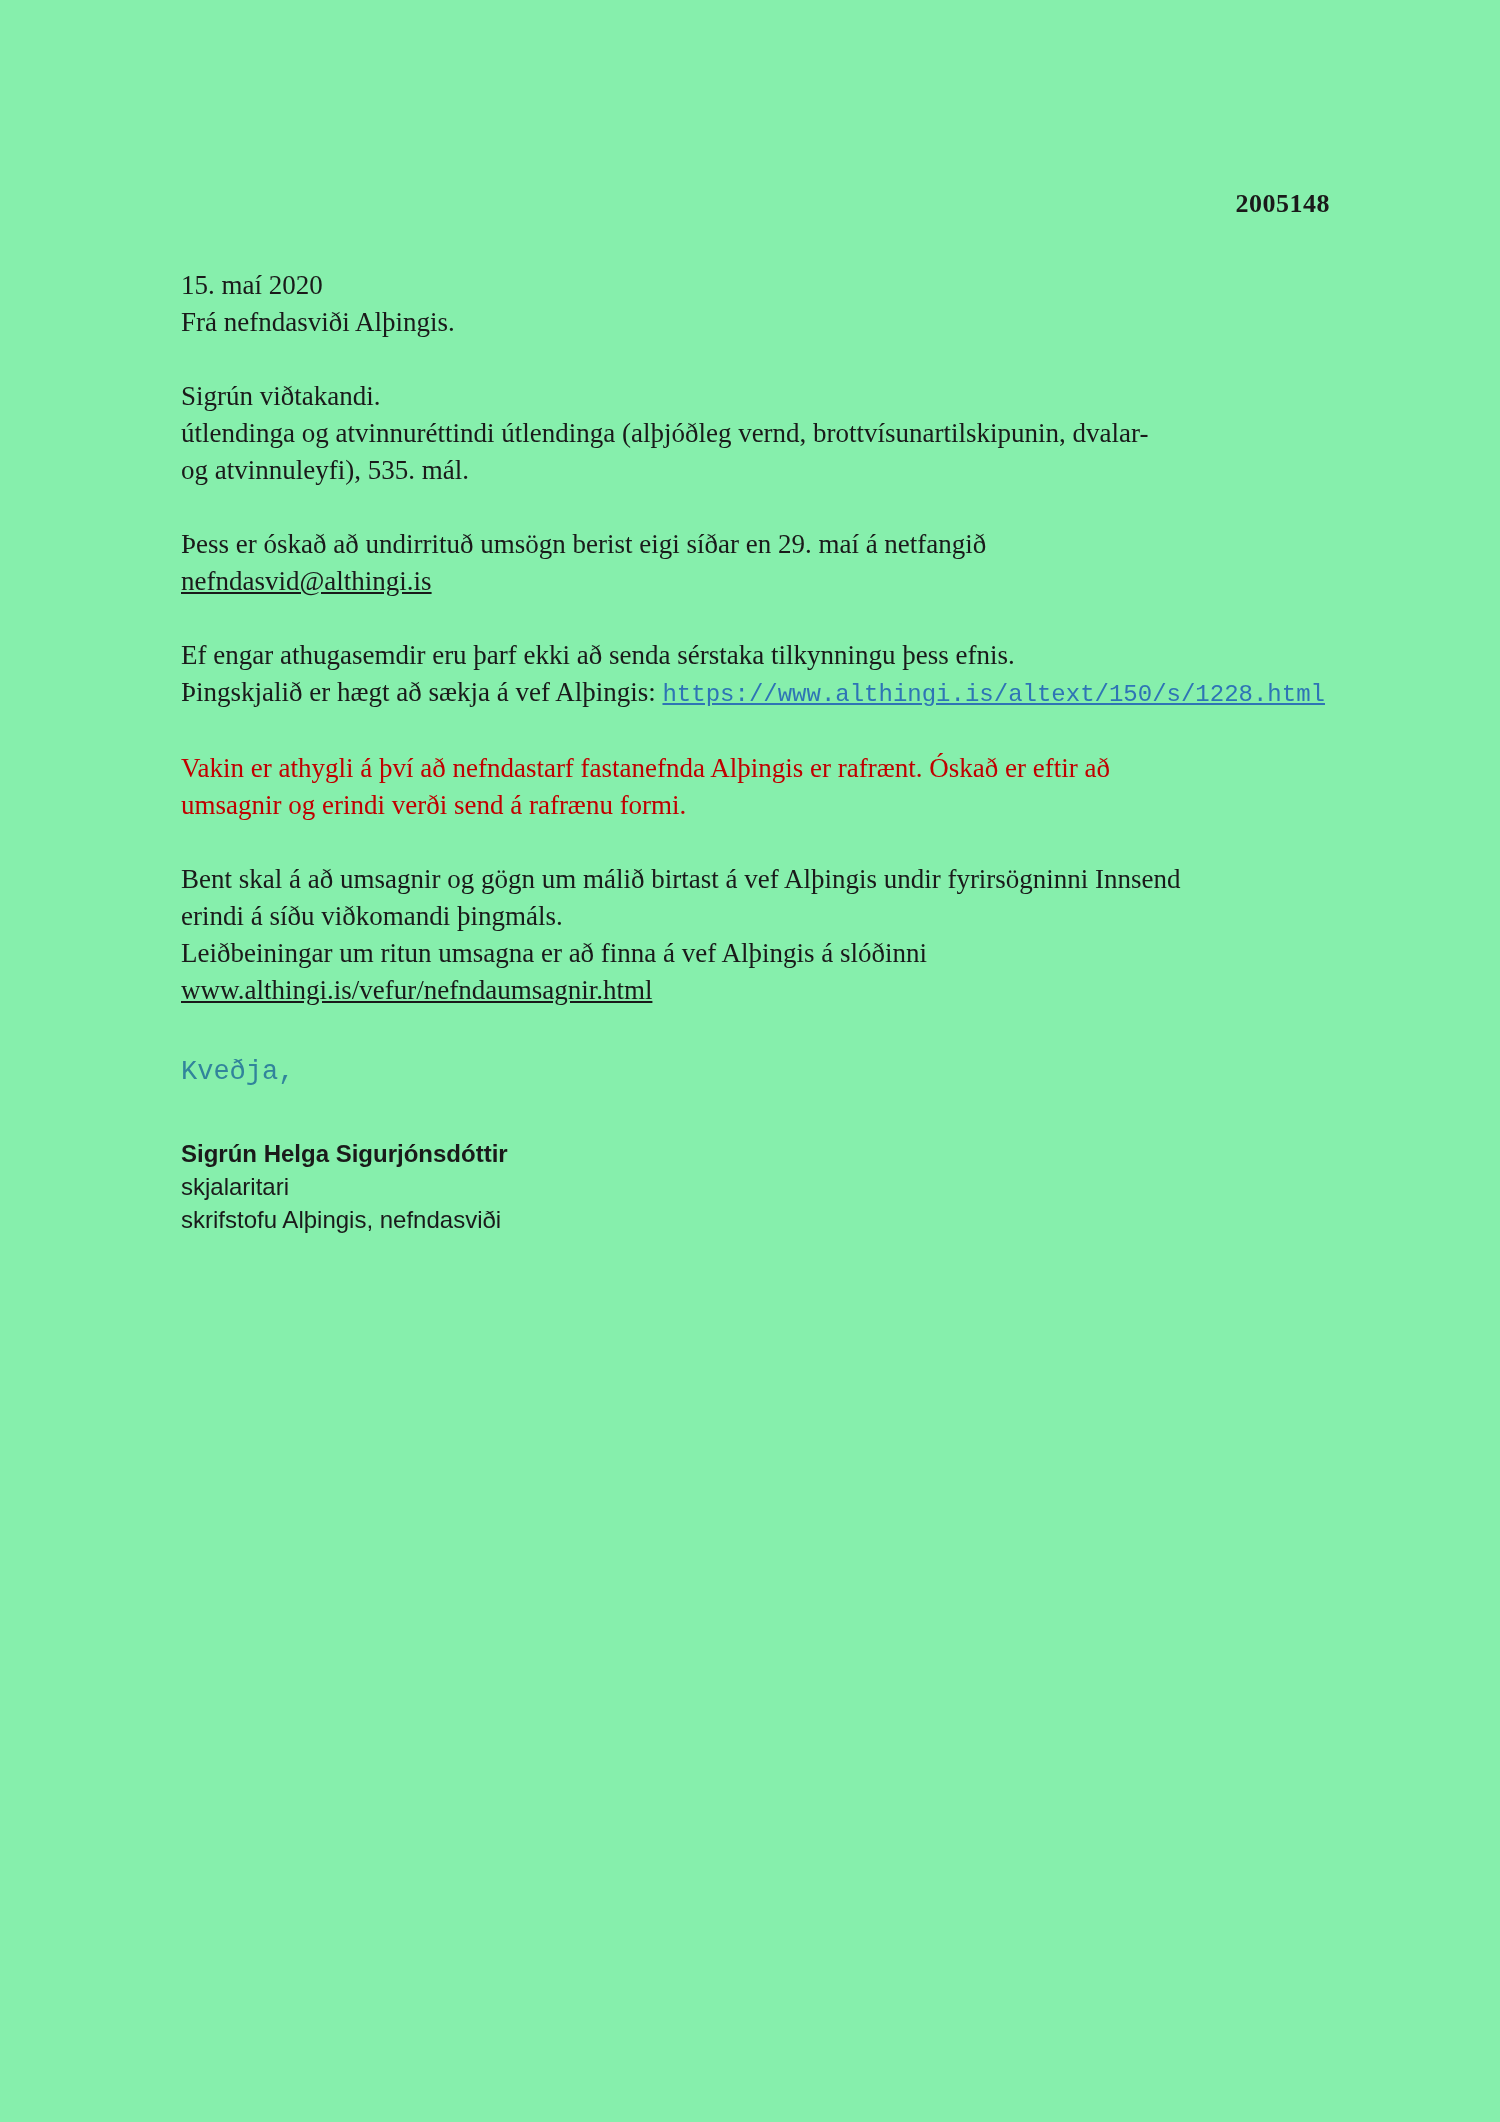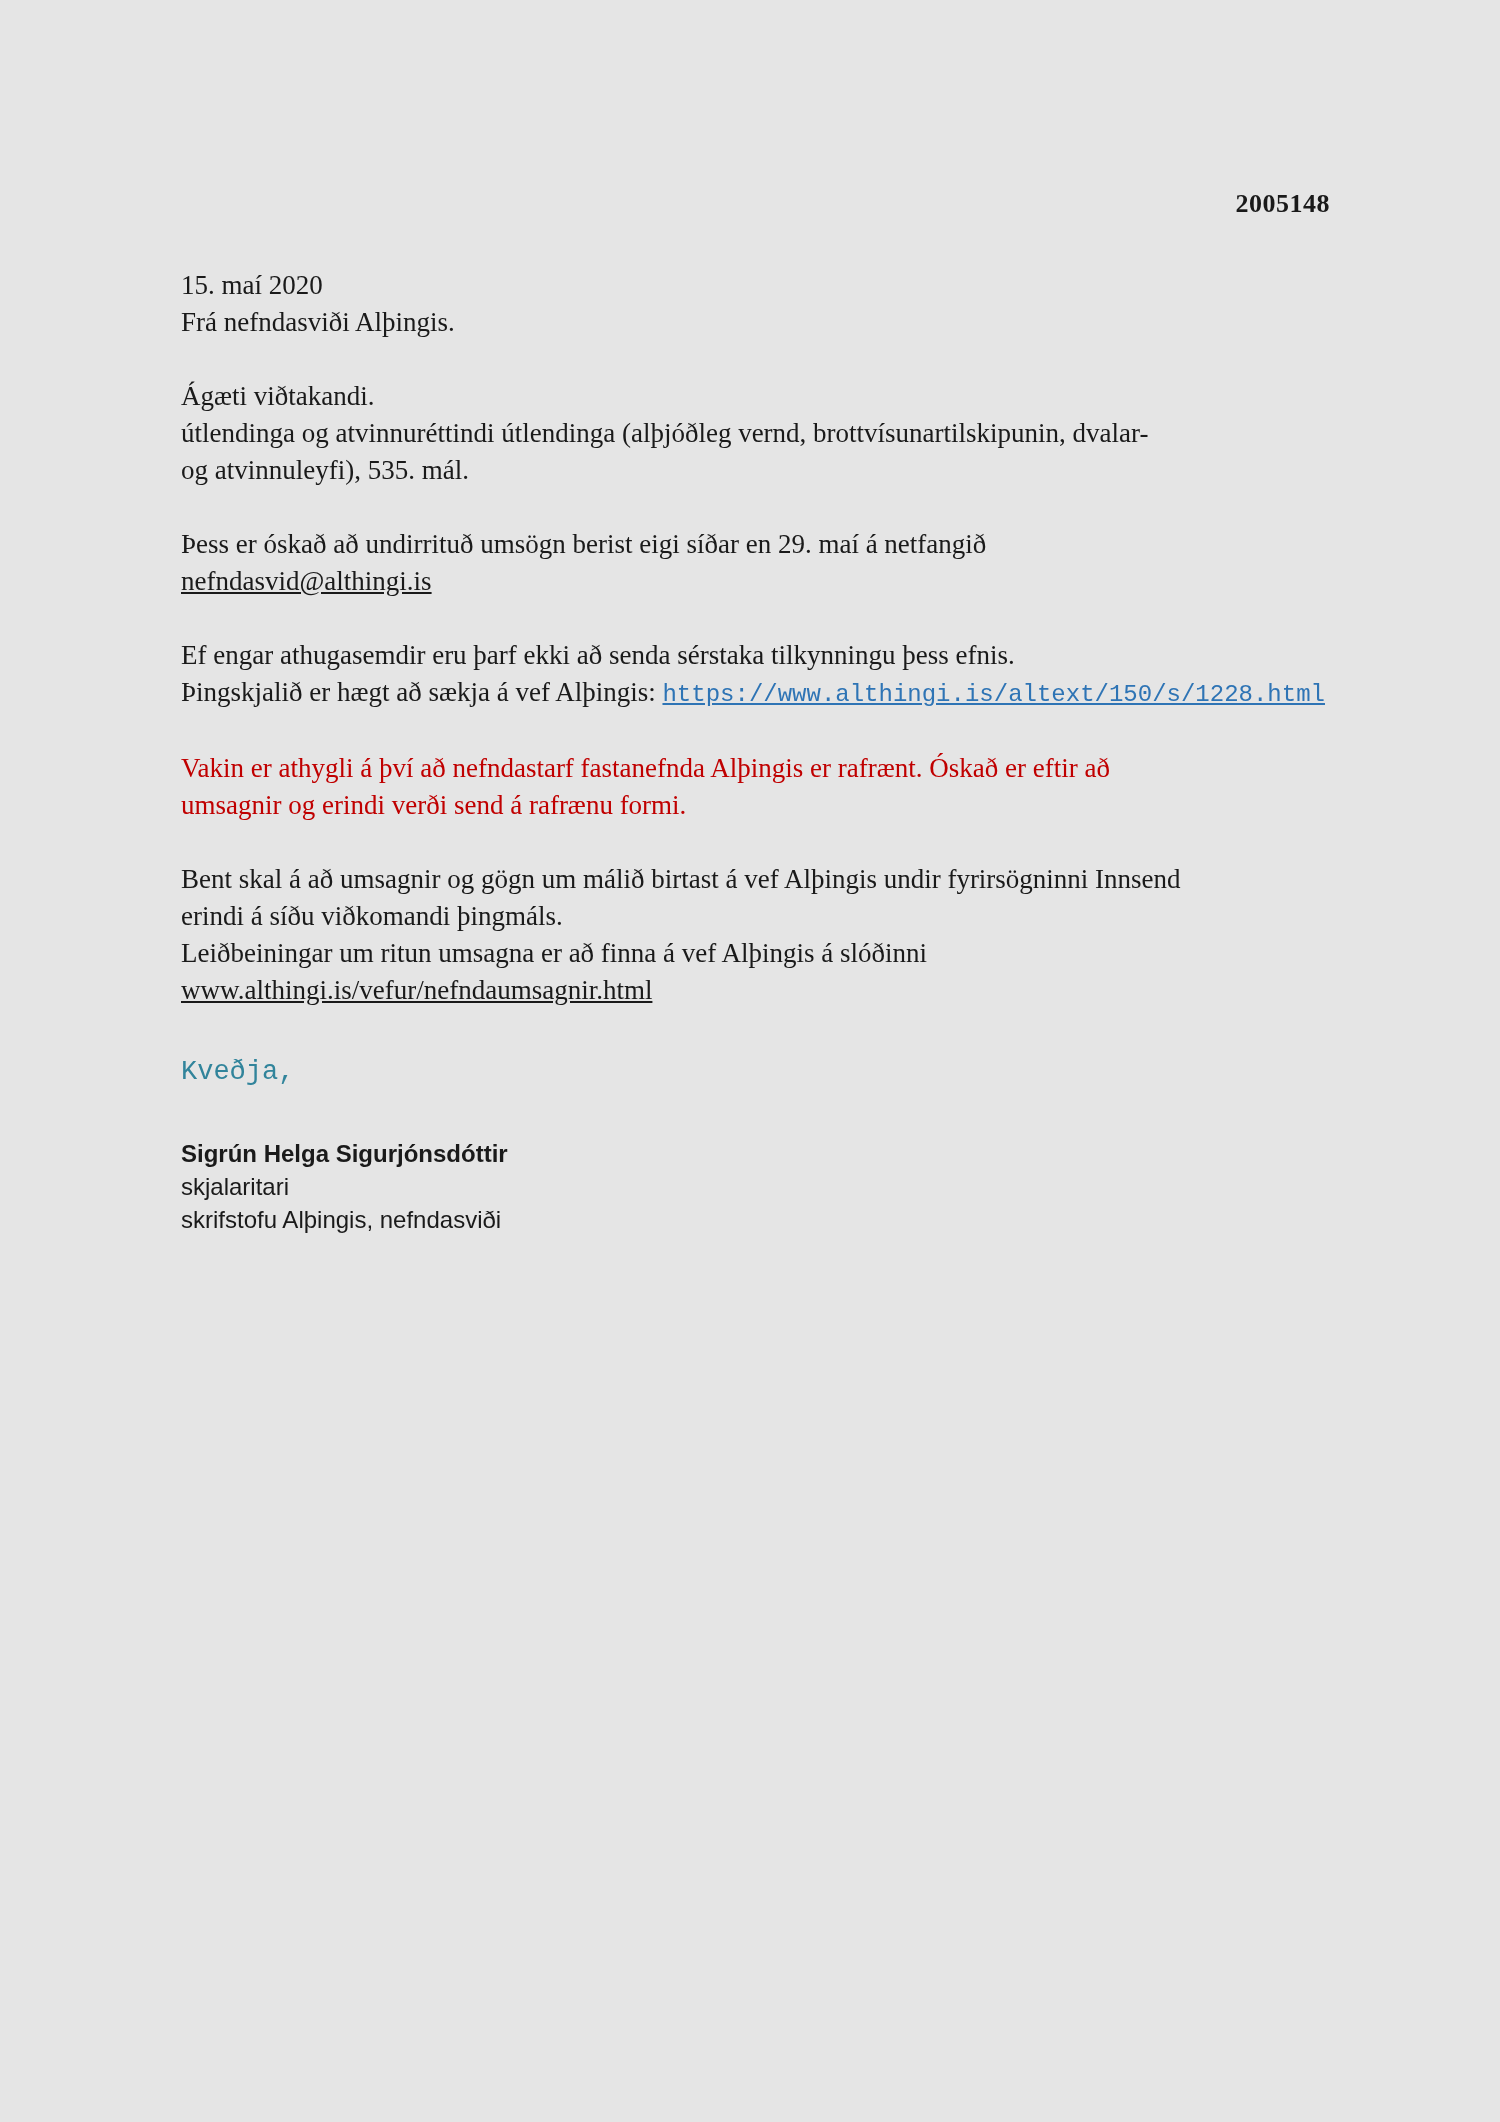--- a/index.html
+++ b/index.html
@@ -5,21 +5,21 @@
   html, body {
     margin: 0;
     padding: 0;
     background: #ffffff;
   }
   .page {
     position: relative;
     width: 1500px;
     height: 2122px;
     box-sizing: border-box;
-    background: #e5e5e5;
+    background: #86efac;
     padding: 185px 170px 0 181px;
     font-family: "Liberation Serif", "DejaVu Serif", serif;
     font-size: 27px;
     line-height: 37px;
     color: var(--text, #1a1a1a);
   }
   .doc-number {
     text-align: right;
     font-weight: bold;
     font-size: 26px;
@@ -80,21 +80,21 @@
 <div class="page">
 
   <div class="doc-number">2005148</div>
 
   <div class="para">
     <span class="line">15. maí 2020</span>
     <span class="line">Frá nefndasviði Alþingis.</span>
   </div>
 
   <div class="para">
-    <span class="line">Ágæti viðtakandi.</span>
+    <span class="line">Sigrún viðtakandi.</span>
     <span class="line">útlendinga og atvinnuréttindi útlendinga (alþjóðleg vernd, brottvísunartilskipunin, dvalar-</span>
     <span class="line">og atvinnuleyfi), 535. mál.</span>
   </div>
 
   <div class="para">
     <span class="line">Þess er óskað að undirrituð umsögn berist eigi síðar en 29. maí á netfangið</span>
     <span class="inline-line">
       <a class="email-link">nefndasvid@althingi.is</a>
     </span>
   </div>

